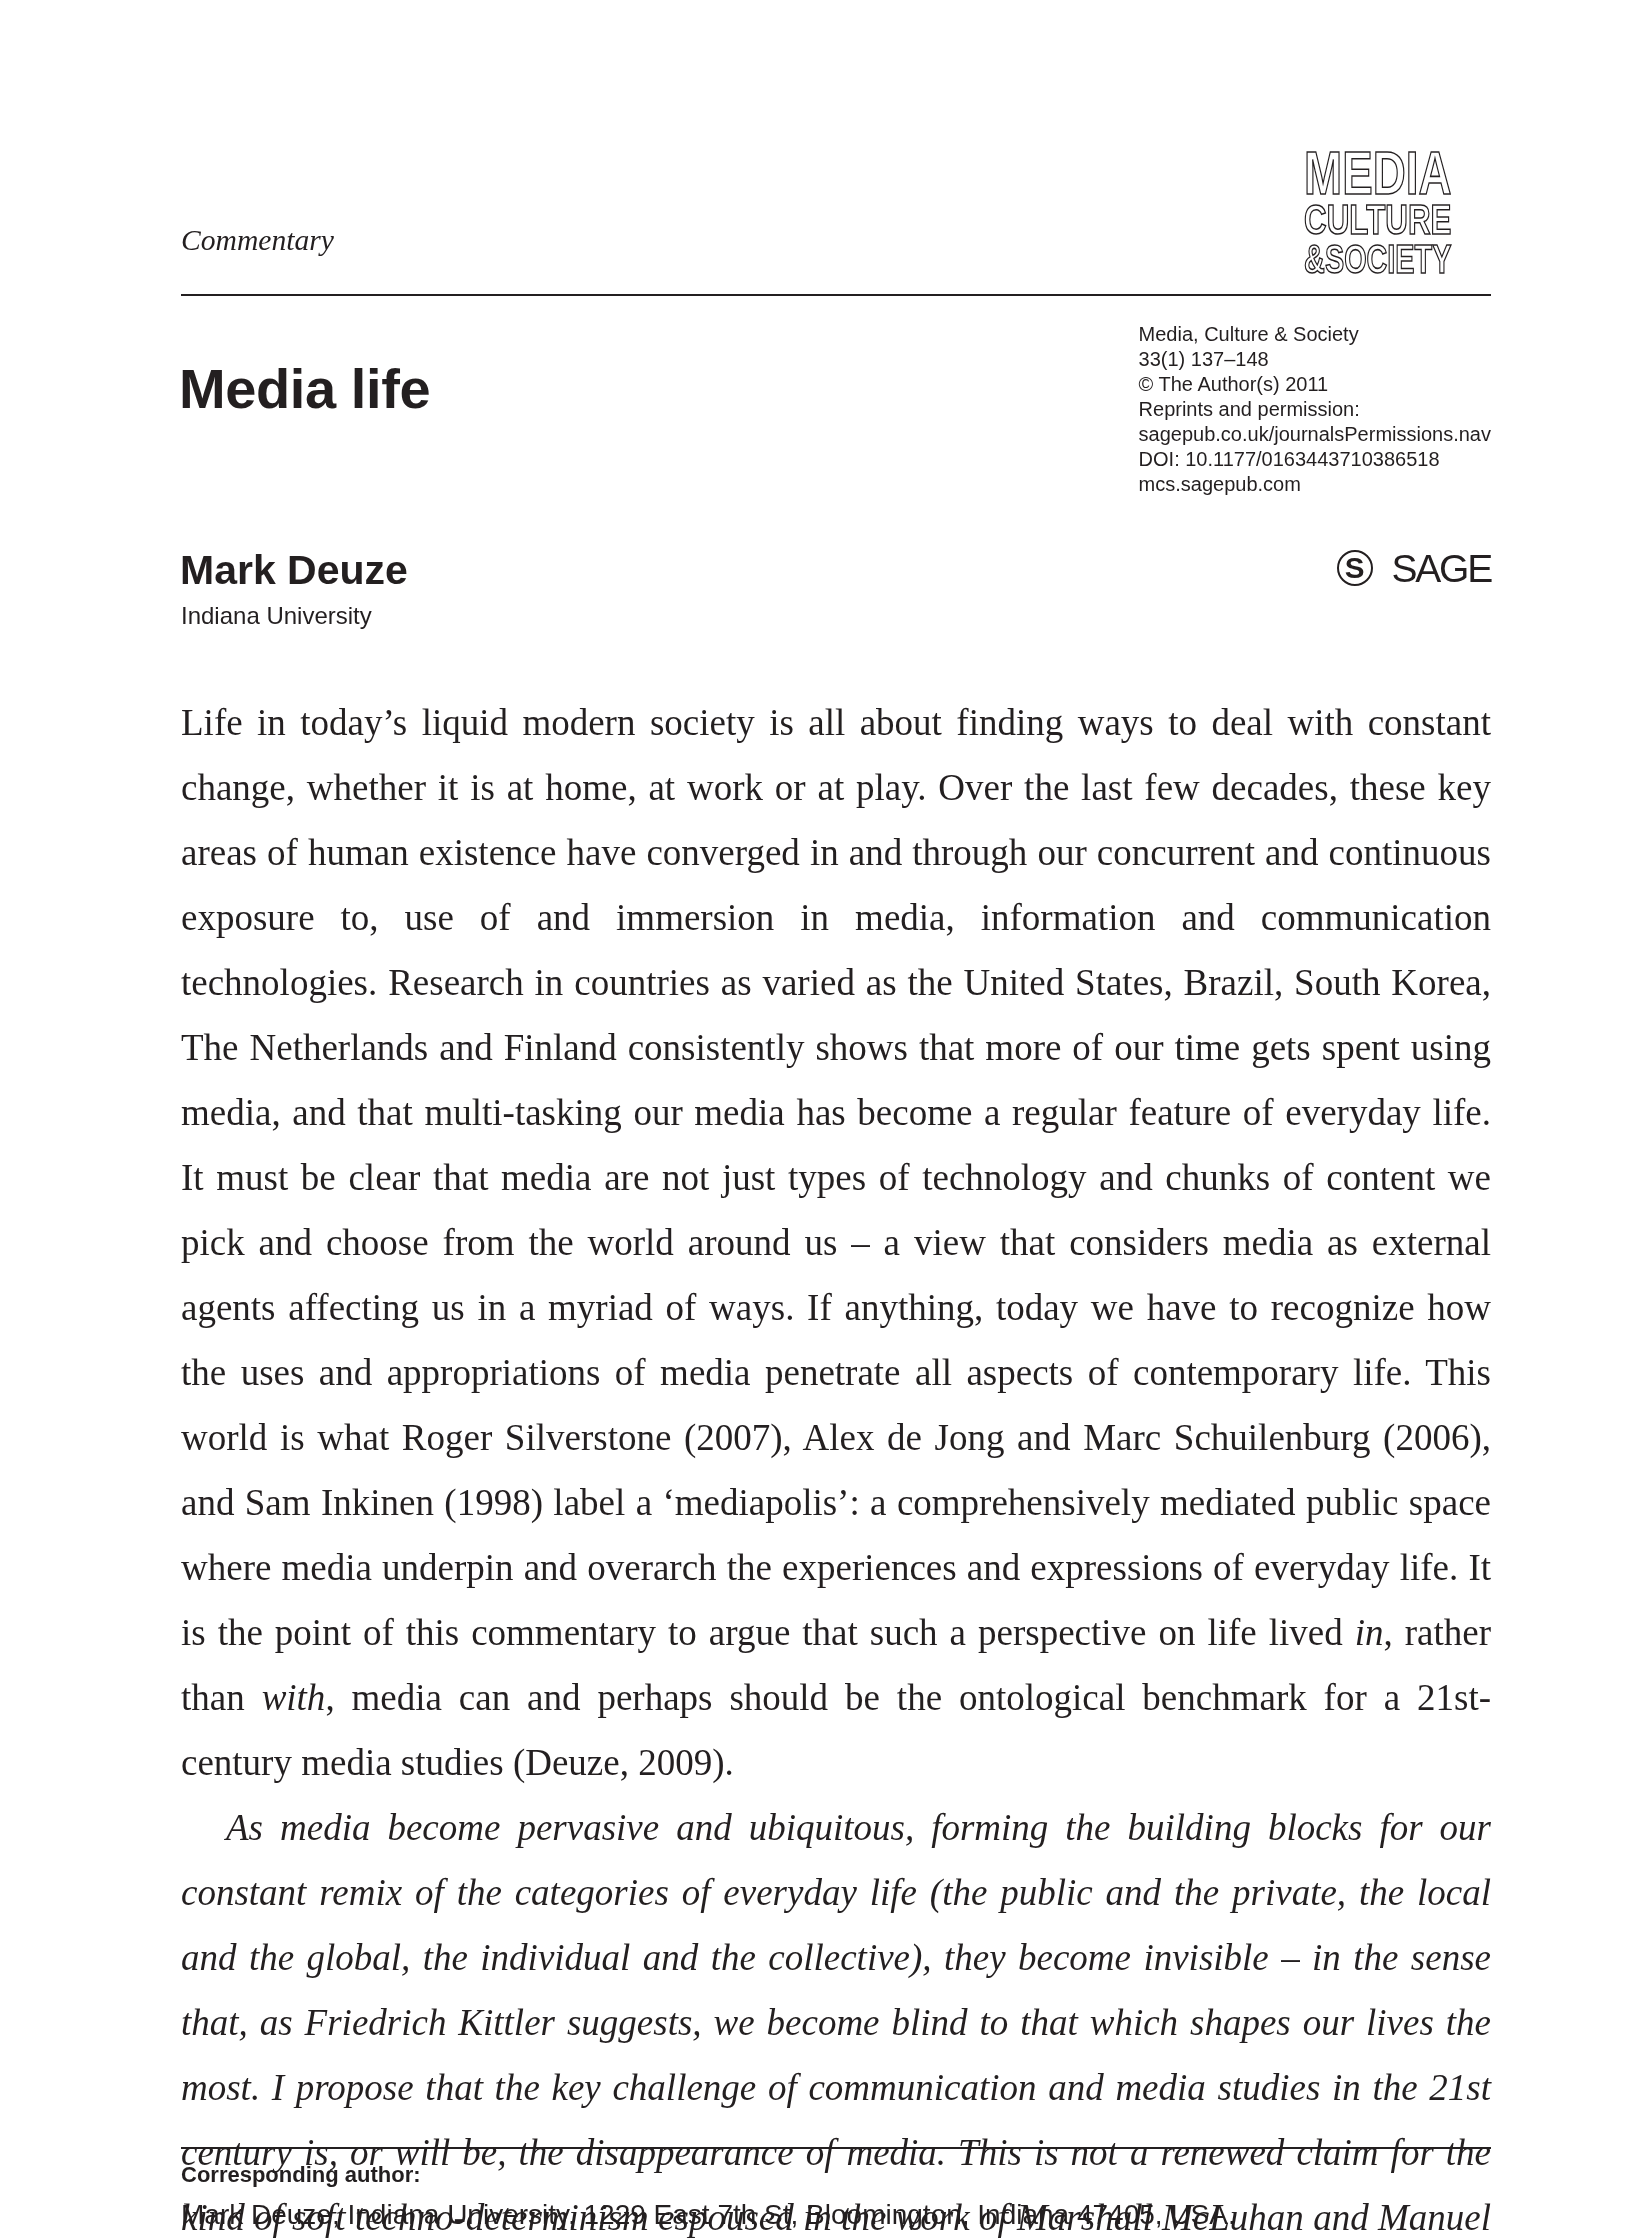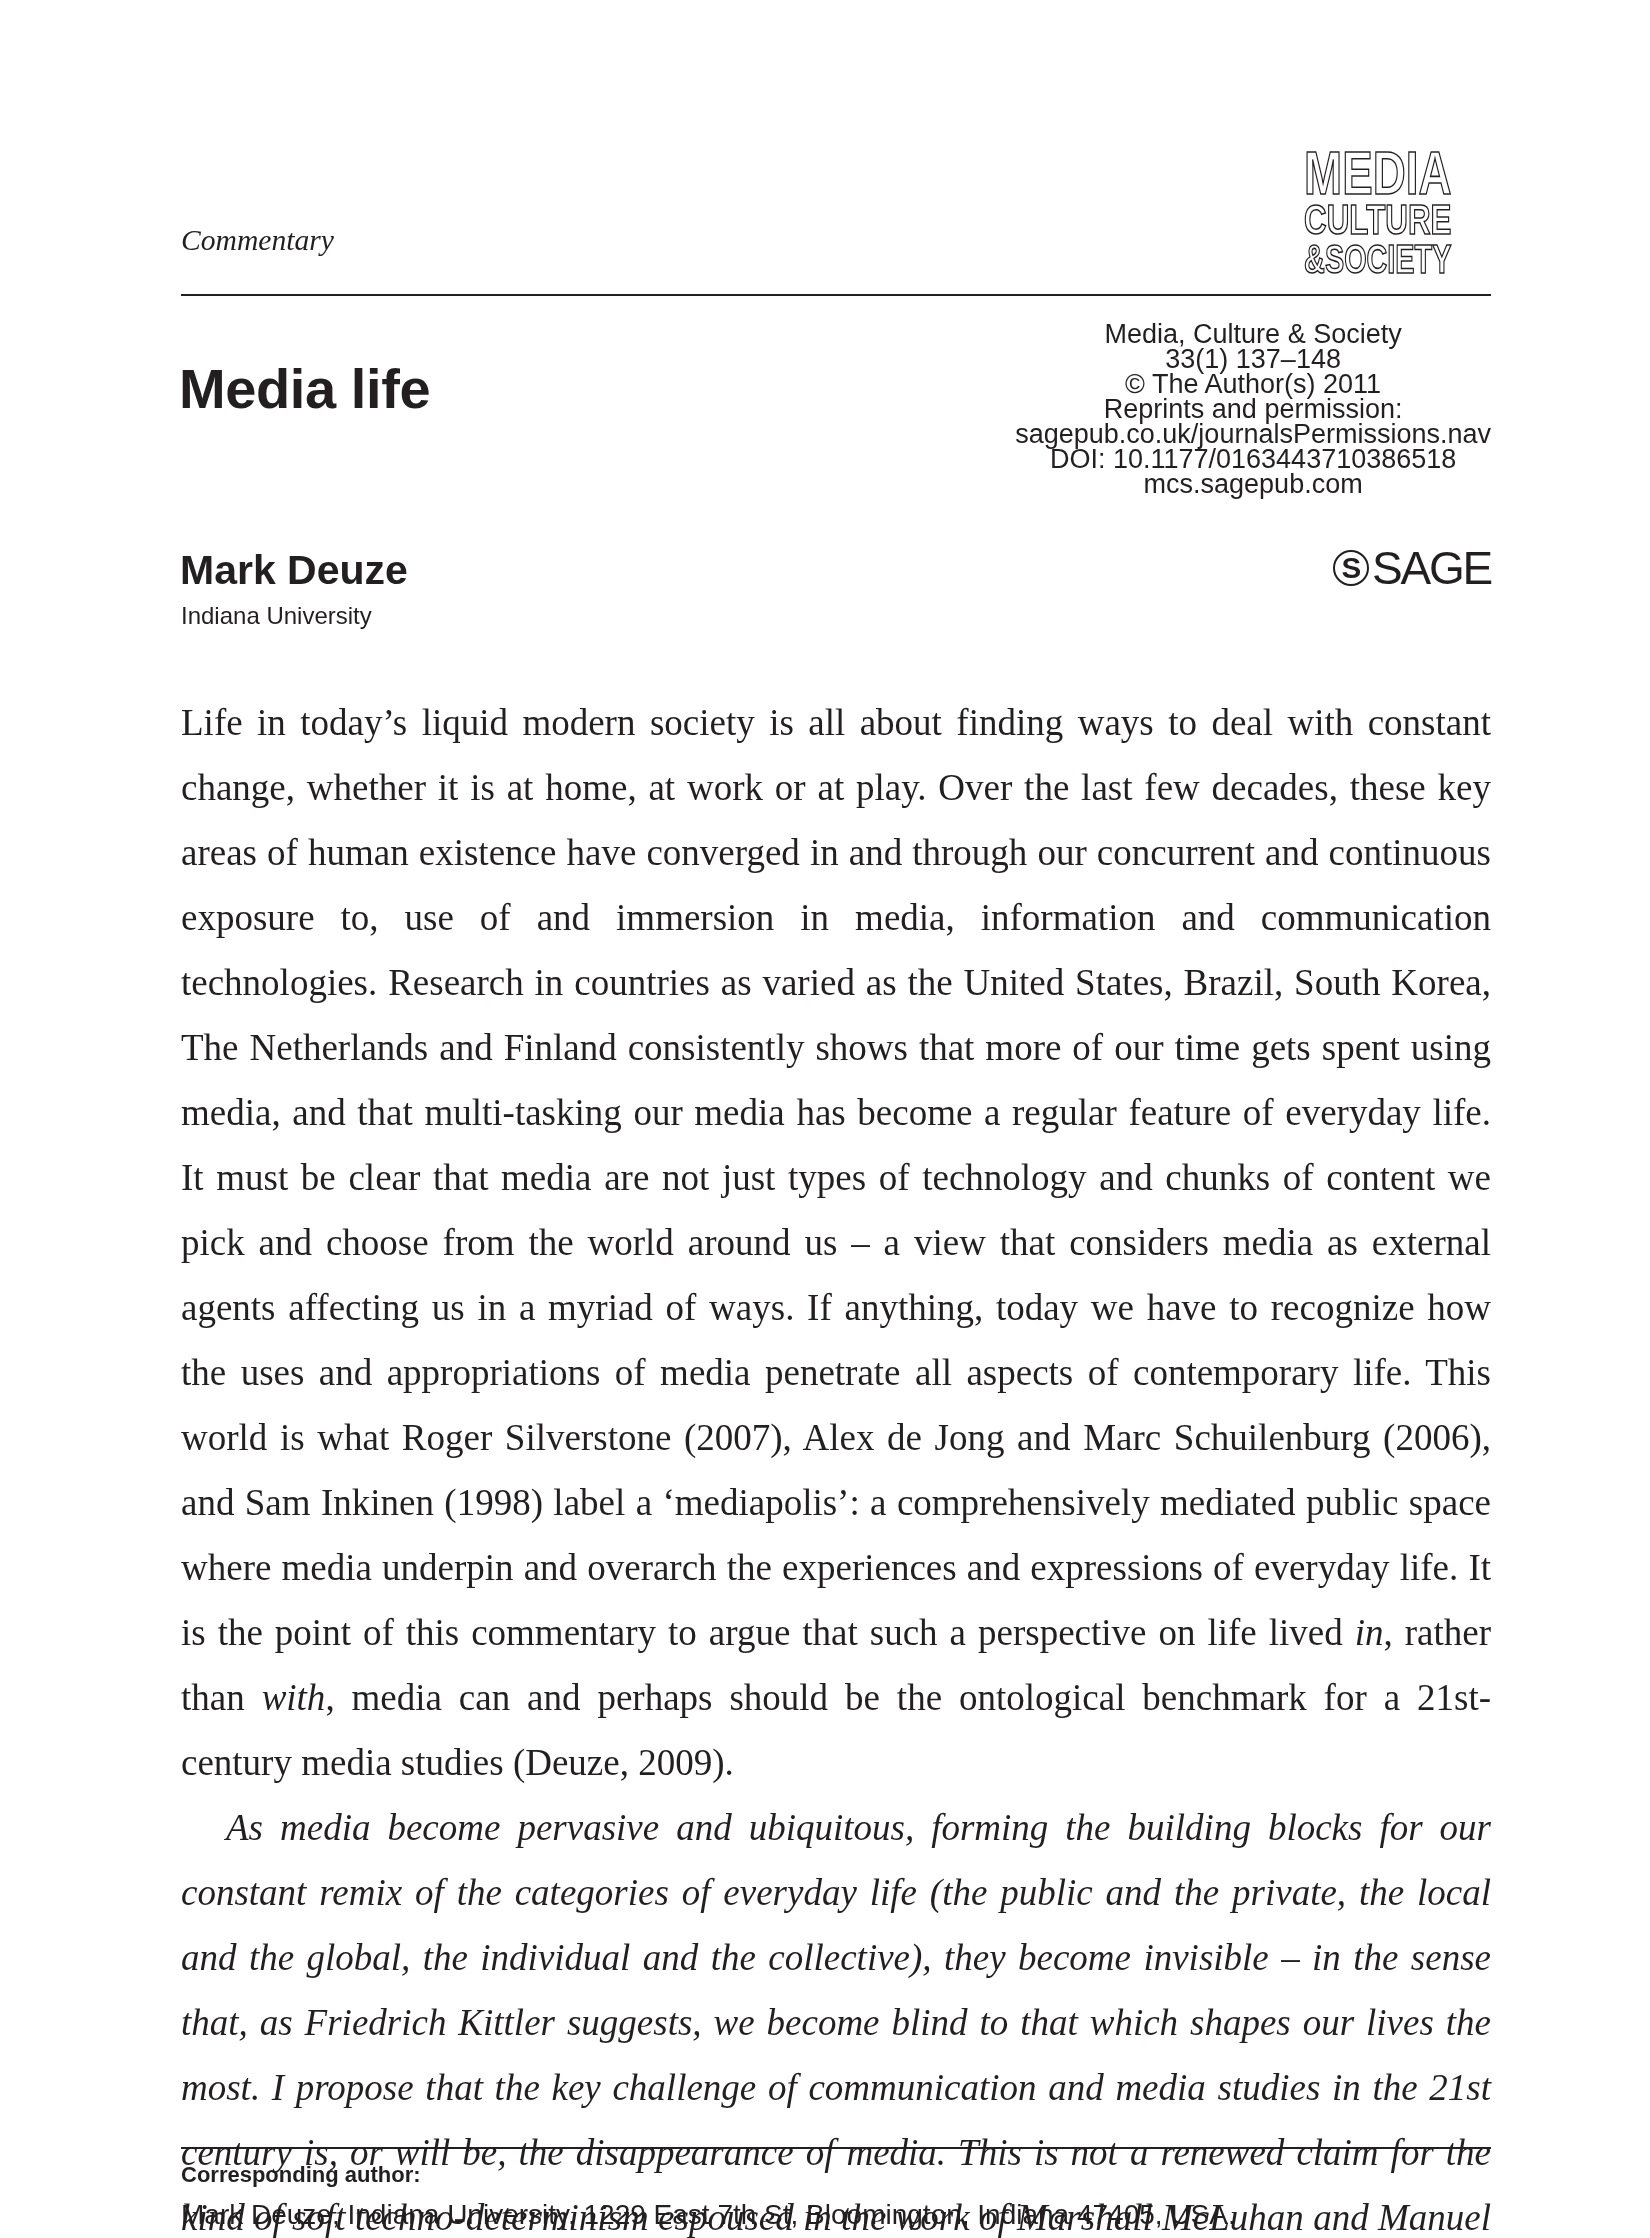--- a/index.html
+++ b/index.html
@@ -9,25 +9,25 @@
   .serif { font-family: "Liberation Serif", "DejaVu Serif", serif; }
 
   #section-label { left: 181px; top: 224px; font-size: 29.6px; font-style: italic; }
   #top-rule { left: 181px; top: 294px; width: 1310px; height: 2.2px; background: #231f20; }
 
   #journal-logo { left: 1301px; top: 128px; width: 154px; height: 137px; margin-top: 12px; }
   #journal-logo svg { width: 100%; height: 100%; }
 
   #article-title { left: 179px; top: 356px; font-size: 56px; font-weight: bold; letter-spacing: -0.4px; }
 
-  #meta-block { right: 159px; top: 322px; text-align: center; font-size: 27px; line-height: 25px; }
+  #meta-block { right: 159px; top: 322px; text-align: left; font-size: 20px; line-height: 25px; }
   #meta-block div { white-space: nowrap; }
   #sage-logo { position: absolute; right: 159px; top: 548px; height: 40px; display: flex; align-items: center; gap: 2.7px; }
   #sage-logo .s-circle { width: 36px; height: 36px; border: 2.2px solid #231f20; border-radius: 50%; box-sizing: border-box; display:flex; align-items:center; justify-content:center; font-family: "Liberation Sans", sans-serif; font-weight: bold; font-size: 29.6px; line-height: 1; }
-  #sage-logo .s-word { font-family: "Liberation Sans", sans-serif; font-size: 46px; letter-spacing: -2.2px; line-height: 1; }
+  #sage-logo .s-word { font-family: "Liberation Sans", sans-serif; font-size: 39px; letter-spacing: -2.2px; line-height: 1; margin-left: 16px; }
 
   #author-name { left: 180px; top: 547px; font-size: 41px; font-weight: bold; }
   #author-affil { left: 181px; top: 602px; font-size: 24px; }
 
   #body-text { left: 181px; top: 690px; width: 1310px; font-size: 37px; line-height: 65px; text-align: justify; }
   #body-text p { margin: 0; }
   #body-text p + p { text-indent: 45px; font-style: italic; }
 
   #footer-rule { left: 181px; top: 2147px; width: 1310px; height: 2.2px; background: #231f20; }
   #corr-label { left: 181px; top: 2162px; font-size: 22px; font-weight: bold; }

